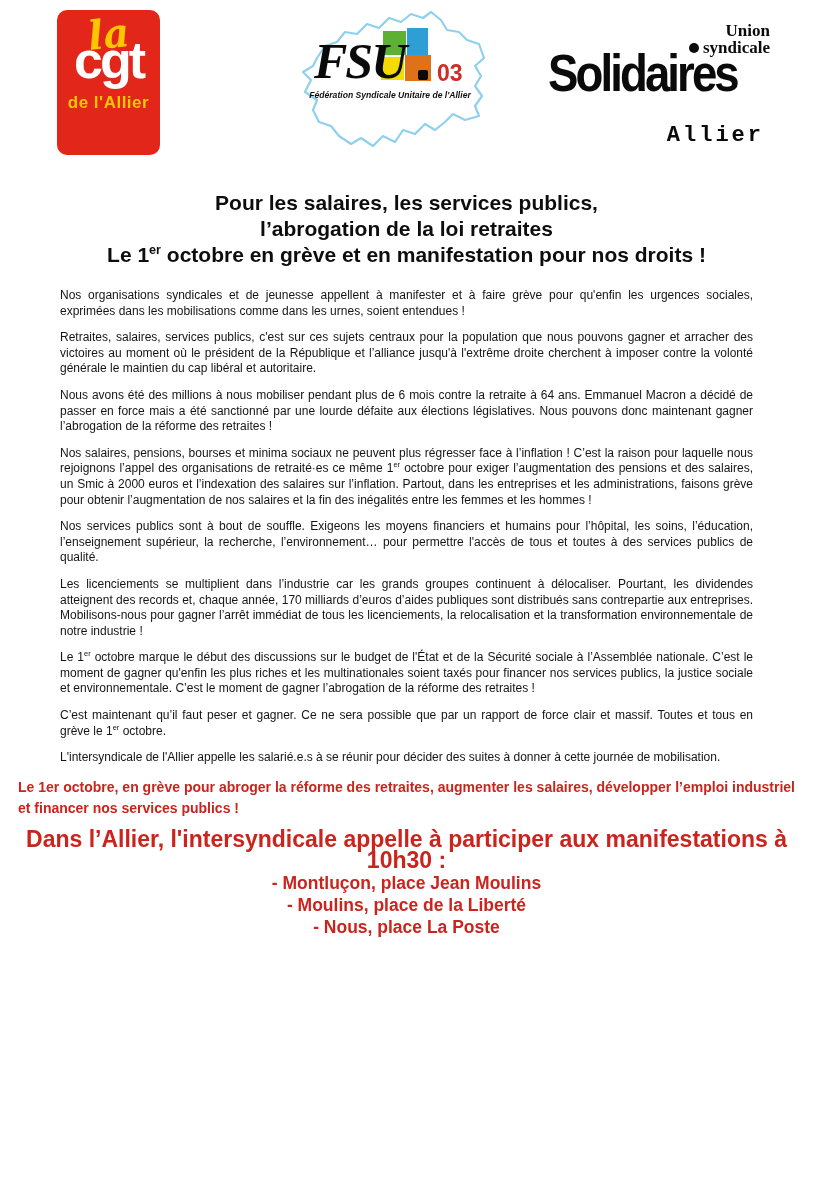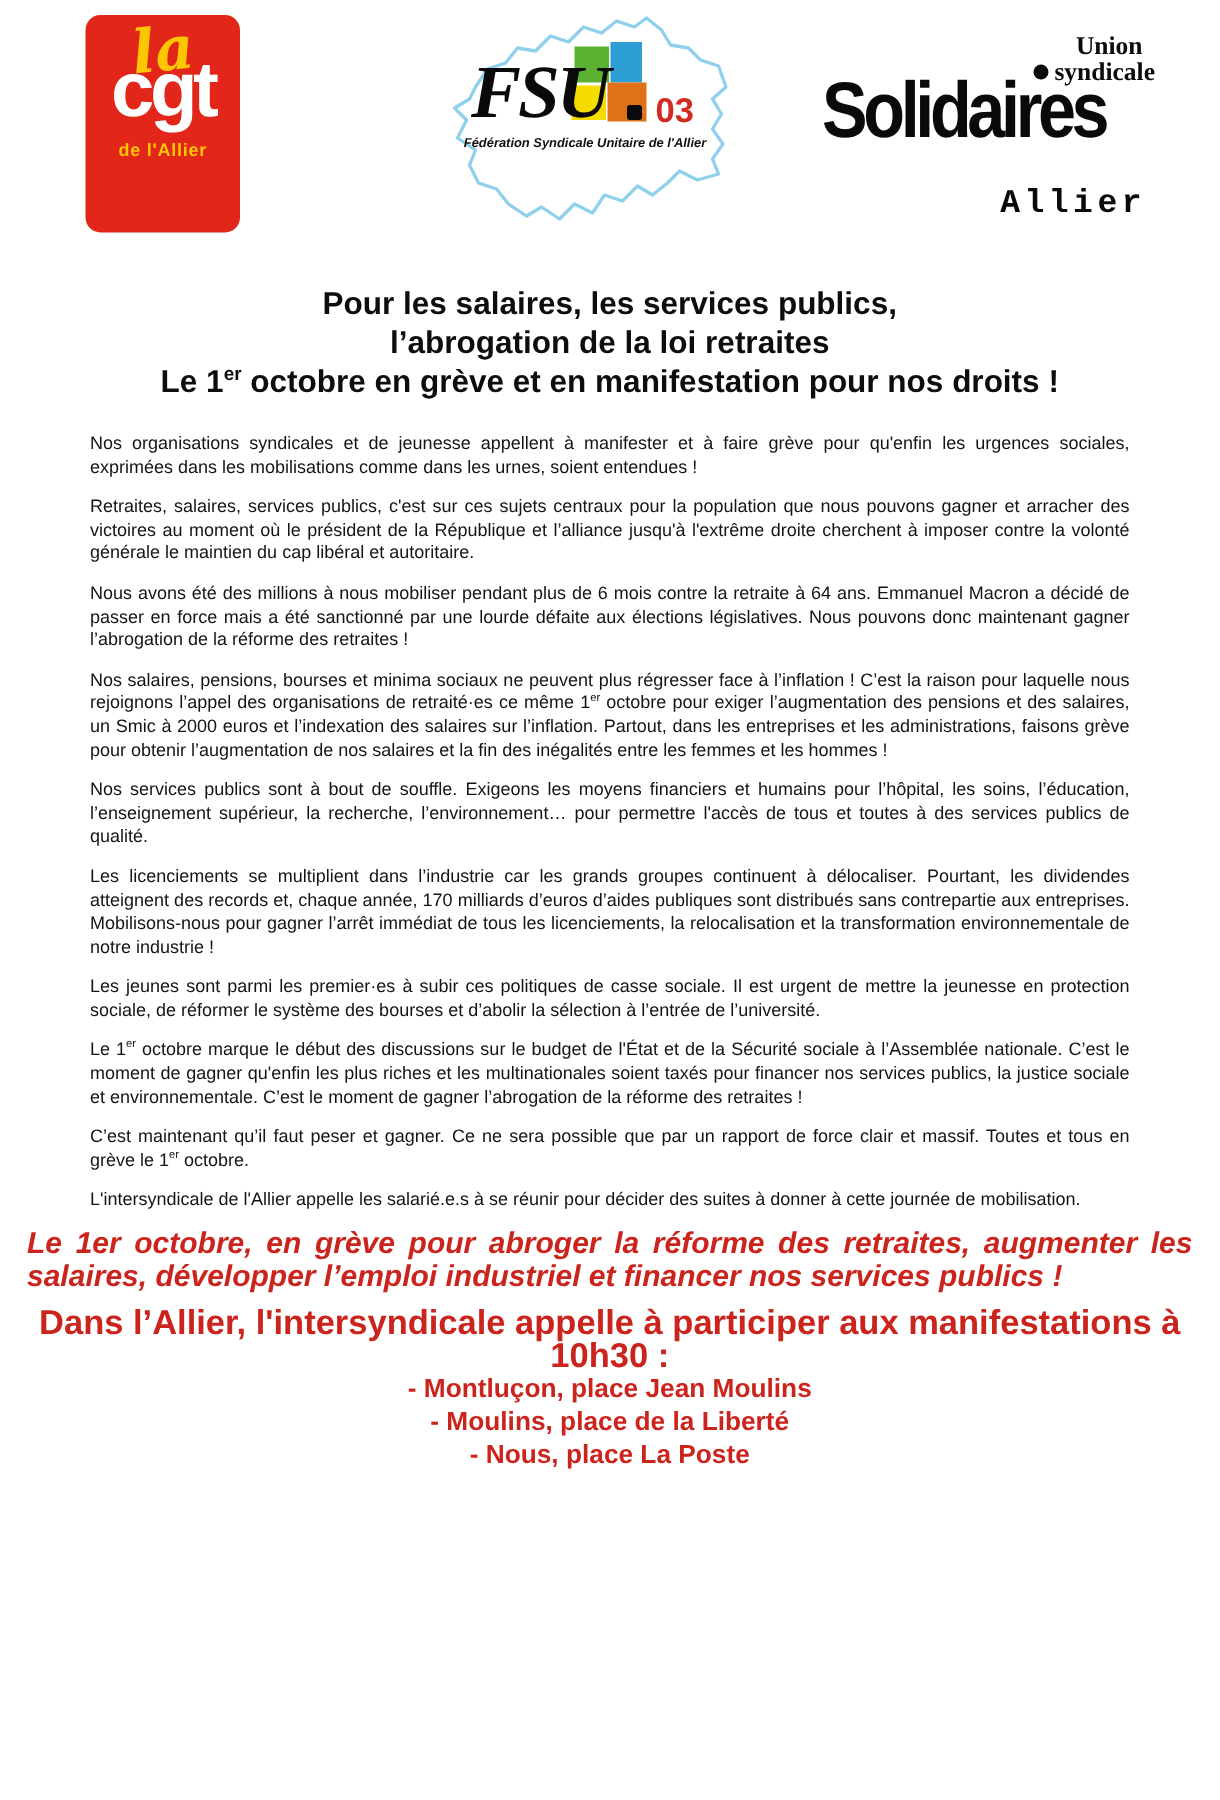--- a/index.html
+++ b/index.html
@@ -13,26 +13,26 @@
     position:absolute;left:57px;top:10px;width:103px;height:145px;
     background:#e2261a;border-radius:10px;display:flex;flex-direction:column;
     align-items:center;overflow:hidden;
   }
   .cgt-la{
     font-family:"DejaVu Serif", serif;font-style:italic;font-weight:bold;
     color:#fdc600;font-size:40px;line-height:1;margin-top:4px;margin-bottom:-16px;
     transform:rotate(-6deg);
   }
   .cgt-word{color:#ffffff;font-weight:bold;font-size:52px;letter-spacing:-3px;line-height:1;margin-top:-4px;}
-  .cgt-sub{color:#fdc600;font-weight:bold;font-size:12px;margin-top:7px;letter-spacing:0.5px;}
+  .cgt-sub{color:#fdc600;font-weight:bold;font-size:17px;margin-top:7px;letter-spacing:0.5px;}
   .fsu-logo{position:absolute;left:287px;top:2px;width:205px;height:162px;}
   .sol-logo{position:absolute;left:548px;top:22px;width:228px;height:128px;}
   .sol-union{
     position:absolute;right:6px;top:0;font-family:"Liberation Serif", serif;
-    font-weight:bold;font-size:17px;line-height:1.0;color:#0a0a0a;text-align:center;
+    font-weight:bold;font-size:17px;line-height:1.0;color:#0a0a0a;text-align:right;
   }
   .sol-union-1{padding-left:20px;}
   .sol-union-2{display:flex;align-items:center;gap:4px;}
   .sol-dot{width:10px;height:10px;border-radius:50%;background:#0a0a0a;display:inline-block;}
   .sol-name{
     position:absolute;left:0;top:20px;color:#0a0a0a;font-weight:bold;font-size:47px;
     letter-spacing:-3px;transform:scale(0.97,1.12);transform-origin:left top;white-space:nowrap;
   }
   .sol-allier{
     position:absolute;right:12px;bottom:2px;font-family:"Liberation Mono", monospace;
@@ -45,21 +45,21 @@
   }
   .title sup{font-size:60%;line-height:0;}
   
   .bodytext{margin:20px 60px 0 60px;}
   .para{
     text-align:justify;font-size:12px;line-height:1.3;margin:0 0 11px 0;color:#141414;
   }
   .para sup{font-size:62%;line-height:0;}
   
   .footer{margin-top:11px;color:#cb241d;font-weight:bold;}
-  .footer-call{margin:0 18px;text-align:justify;font-size:20px;line-height:21.5px;font-style:italic;}
+  .footer-call{margin:0 18px;text-align:justify;font-size:14px;line-height:21.5px;}
   .footer-manif{text-align:center;font-size:23px;line-height:21.5px;margin-top:9px;}
   .footer-loc{text-align:center;font-size:17.5px;line-height:22px;}
 </style>
 </head>
 <body>
 
 <div class="page">
 
   <div class="header">
 
@@ -104,21 +104,20 @@
     <div><span>Le 1</span><sup>er</sup><span> octobre en grève et en manifestation pour nos droits !</span></div>
   </div>
 
   <div class="bodytext">
     <p class="para"><span>Nos organisations syndicales et de jeunesse appellent à manifester et à faire grève pour qu'enfin les urgences sociales, exprimées dans les mobilisations comme dans les urnes, soient entendues !</span></p>
     <p class="para"><span>Retraites, salaires, services publics, c'est sur ces sujets centraux pour la population que nous pouvons gagner et arracher des victoires au moment où le président de la République et l’alliance jusqu'à l'extrême droite cherchent à imposer contre la volonté générale le maintien du cap libéral et autoritaire.</span></p>
     <p class="para"><span>Nous avons été des millions à nous mobiliser pendant plus de 6 mois contre la retraite à 64 ans. Emmanuel Macron a décidé de passer en force mais a été sanctionné par une lourde défaite aux élections législatives. Nous pouvons donc maintenant gagner l’abrogation de la réforme des retraites !</span></p>
     <p class="para"><span>Nos salaires, pensions, bourses et minima sociaux ne peuvent plus régresser face à l’inflation ! C’est la raison pour laquelle nous rejoignons l’appel des organisations de retraité·es ce même 1</span><sup>er</sup><span> octobre pour exiger l’augmentation des pensions et des salaires, un Smic à 2000 euros et l’indexation des salaires sur l’inflation. Partout, dans les entreprises et les administrations, faisons grève pour obtenir l’augmentation de nos salaires et la fin des inégalités entre les femmes et les hommes !</span></p>
     <p class="para"><span>Nos services publics sont à bout de souffle. Exigeons les moyens financiers et humains pour l’hôpital, les soins, l’éducation, l’enseignement supérieur, la recherche, l’environnement… pour permettre l'accès de tous et toutes à des services publics de qualité.</span></p>
     <p class="para"><span>Les licenciements se multiplient dans l’industrie car les grands groupes continuent à délocaliser. Pourtant, les dividendes atteignent des records et, chaque année, 170 milliards d’euros d’aides publiques sont distribués sans contrepartie aux entreprises. Mobilisons-nous pour gagner l’arrêt immédiat de tous les licenciements, la relocalisation et la transformation environnementale de notre industrie !</span></p>
-    <p class="para"><span>Les jeunes sont parmi les premier·es à subir ces politiques de casse sociale. Il est urgent de mettre la jeunesse en protection sociale, de réformer le système des bourses et d’abolir la sélection à l’entrée de l’université.</span></p>
     <p class="para"><span>Le 1</span><sup>er</sup><span> octobre marque le début des discussions sur le budget de l'État et de la Sécurité sociale à l’Assemblée nationale. C’est le moment de gagner qu'enfin les plus riches et les multinationales soient taxés pour financer nos services publics, la justice sociale et environnementale. C’est le moment de gagner l’abrogation de la réforme des retraites !</span></p>
     <p class="para"><span>C’est maintenant qu’il faut peser et gagner. Ce ne sera possible que par un rapport de force clair et massif. Toutes et tous en grève le 1</span><sup>er</sup><span> octobre.</span></p>
     <p class="para"><span>L'intersyndicale de l'Allier appelle les salarié.e.s à se réunir pour décider des suites à donner à cette journée de mobilisation.</span></p>
   </div>
 
   <div class="footer">
     <div class="footer-call">Le 1er octobre, en grève pour abroger la réforme des retraites, augmenter les salaires, développer l’emploi industriel et financer nos services publics !</div>
     <div class="footer-manif">Dans l’Allier, l'intersyndicale appelle à participer aux manifestations à 10h30 :</div>
     <div class="footer-loc">- Montluçon, place Jean Moulins</div>
     <div class="footer-loc">- Moulins, place de la Liberté</div>

